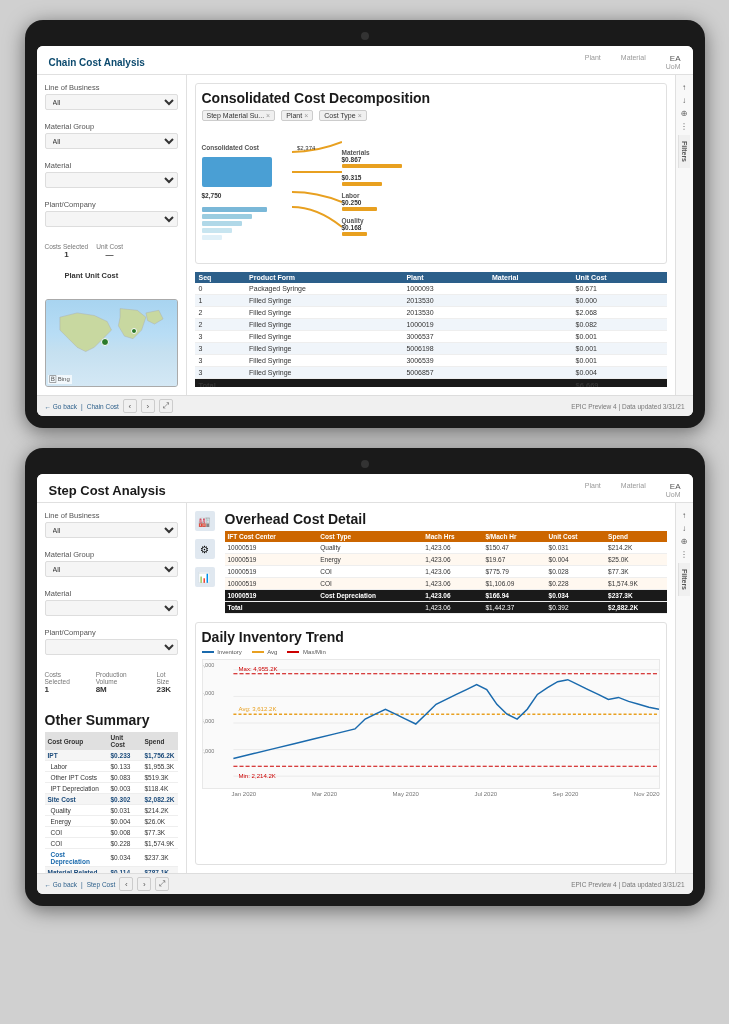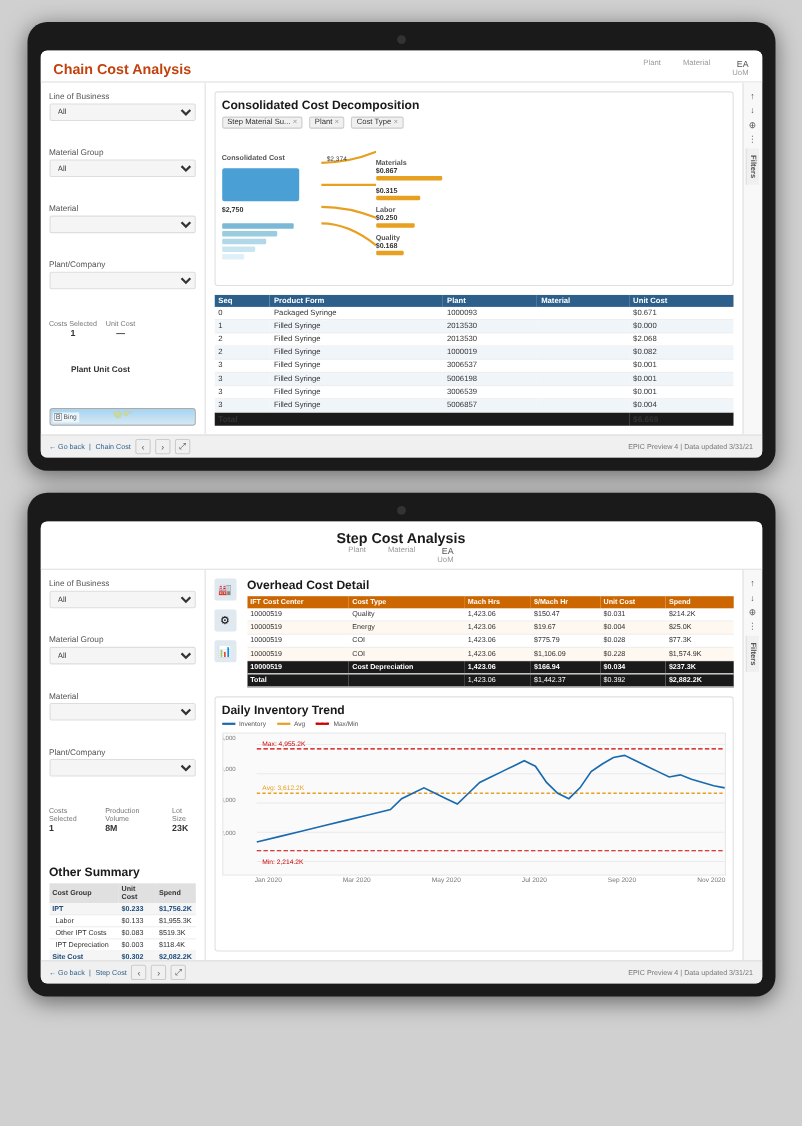--- a/index.html
+++ b/index.html
@@ -51,23 +51,23 @@
     .chain-header {
       background: #fff;
       padding: 8px 12px 4px;
       border-bottom: 1px solid #e0e0e0;
       display: flex;
       align-items: center;
       justify-content: space-between;
     }
 
     .chain-title {
-      font-size: 13px;
+      font-size: 10px;
       font-weight: 700;
-      color: #c2410c;
+      color: #0c4a6e;
     }
 
     .header-filters {
       display: flex;
       gap: 20px;
       font-size: 8px;
       color: #555;
     }
 
     .header-filters span { text-align: right; }
@@ -79,21 +79,21 @@
       overflow: hidden;
     }
 
     
     .left-panel {
       width: 150px;
       border-right: 1px solid #e0e0e0;
       padding: 8px;
       display: flex;
       flex-direction: column;
-      gap: 24px;
+      gap: 12px;
     }
 
     .filter-group label {
       font-size: 7.5px;
       color: #555;
       display: block;
       margin-bottom: 2px;
     }
 
     .filter-select {
@@ -184,21 +184,21 @@
     .main-panel {
       flex: 1;
       padding: 8px;
       display: flex;
       flex-direction: column;
       gap: 8px;
       overflow: hidden;
     }
 
     .section-title {
-      font-size: 11px;
+      font-size: 14px;
       font-weight: 700;
       color: #1a1a1a;
       margin-bottom: 4px;
     }
 
     
     .decomp-section {
       border: 1px solid #e0e0e0;
       border-radius: 3px;
       padding: 6px;
@@ -351,21 +351,20 @@
       flex-direction: column;
     }
 
     .step-header {
       background: #fff;
       padding: 8px 12px 4px;
       border-bottom: 1px solid #e0e0e0;
       display: flex;
       align-items: center;
       justify-content: space-between;
-      flex-direction: column;
     }
 
     .step-title {
       font-size: 13px;
       font-weight: 700;
       color: #1a1a1a;
     }
 
     .step-body {
       display: flex;

